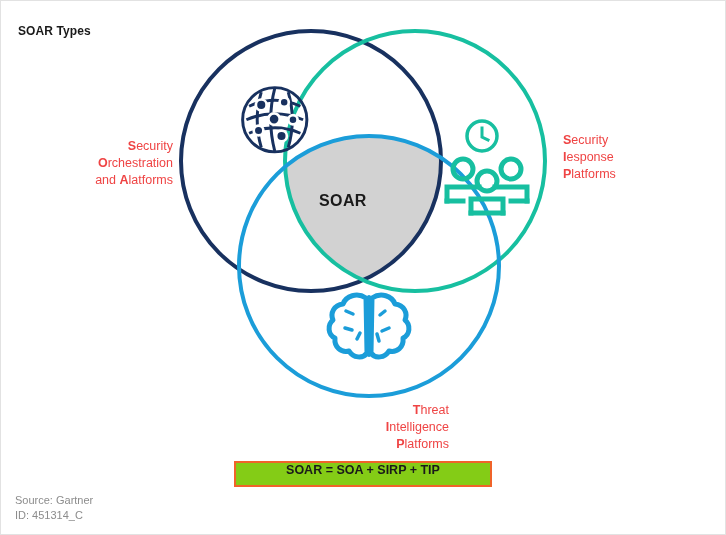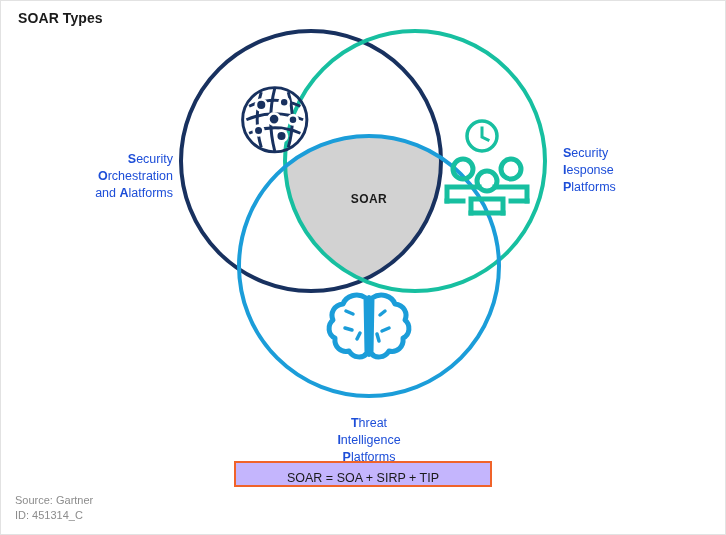--- a/index.html
+++ b/index.html
@@ -13,80 +13,79 @@
     height: 535px;
     background: #ffffff;
     border: 1px solid #e2e2e2;
     box-sizing: border-box;
     overflow: hidden;
     font-family: "Liberation Sans", sans-serif;
   }
   #page-title {
     position: absolute;
     left: 17px;
-    top: 9px;
-    font-size: 14px;
+    top: 23px;
+    font-size: 12px;
     font-weight: bold;
     color: #1a1a1a;
     letter-spacing: 0.1px;
   }
   #venn-svg {
     position: absolute;
     left: 0;
     top: 0;
   }
   .venn-label {
     position: absolute;
     font-size: 12.5px;
     line-height: 17px;
-    color: #1d4ed8;
-    margin-top: 13px;
+    color: #ef4444;
   }
   .venn-label b { font-weight: bold; }
   #label-soa {
     left: 36px;
     top: 137px;
     width: 136px;
     text-align: right;
   }
   #label-sirp {
     left: 562px;
     top: 131px;
     width: 150px;
     text-align: left;
   }
   #label-tip {
     left: 288px;
     top: 401px;
     width: 160px;
-    text-align: center;
+    text-align: right;
   }
   #center-label {
     position: absolute;
     left: 318px;
     top: 191px;
     width: 100px;
-    text-align: center;
-    font-size: 12px;
+    font-size: 16px;
     font-weight: bold;
     color: #1a1a1a;
     letter-spacing: 0.4px;
   }
   #formula-box {
     position: absolute;
     left: 233px;
     top: 460px;
     width: 258px;
     height: 26px;
     border: 2px solid #f0632a;
     box-sizing: border-box;
     display: flex;
-    align-items: flex-end;
+    align-items: flex-start;
     justify-content: center;
-    background: #c4b5fd;
+    background: #84cc16;
+    font-weight: bold;
   }
   #formula-text {
     font-size: 12.5px;
     color: #1a1a1a;
   }
   #footer {
     position: absolute;
     left: 14px;
     top: 492px;
     font-size: 11px;

